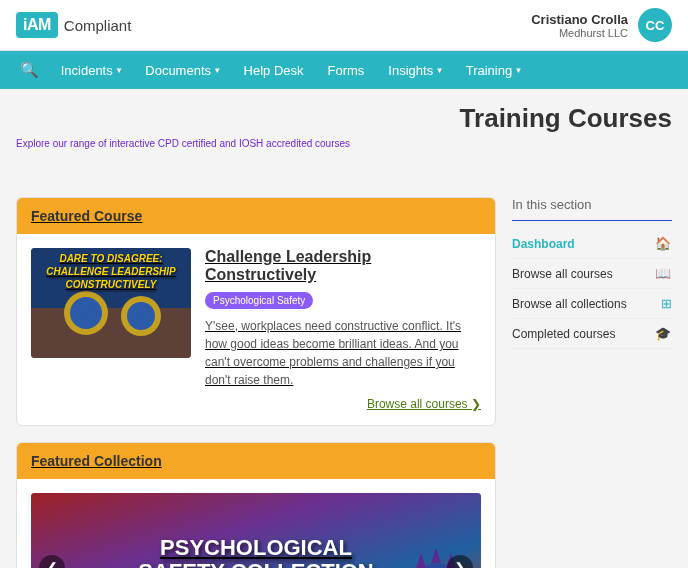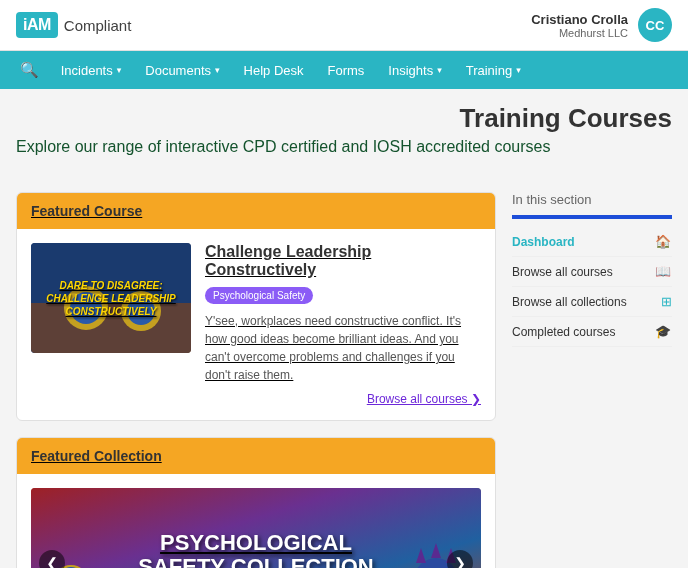--- a/index.html
+++ b/index.html
@@ -102,23 +102,23 @@
       flex: 1;
     }
     .page-title {
       font-size: 26px;
       font-weight: bold;
       color: #333;
       margin-bottom: 4px;
       text-align: right;
     }
     .page-subtitle {
-      font-size: 16px;
-      color: #14532d;
-      margin-bottom: 20px;
+      font-size: 10px;
+      color: #6d28d9;
+      margin-bottom: 32px;
     }
 
     
     .section-card {
       background: white;
       border-radius: 6px;
       overflow: hidden;
       margin-bottom: 16px;
       border: 1px solid #e0e0e0;
       text-decoration: underline;
@@ -142,21 +142,21 @@
     }
     .course-image {
       width: 160px;
       height: 110px;
       flex-shrink: 0;
       border-radius: 4px;
       overflow: hidden;
       background: linear-gradient(135deg, #1a3a6e 0%, #2a5aa8 40%, #c47a2b 100%);
       position: relative;
       display: flex;
-      align-items: center;
+      align-items: flex-start;
       justify-content: center;
     }
     .course-image-text {
       color: #ffd700;
       font-size: 10px;
       font-weight: bold;
       text-align: center;
       text-transform: uppercase;
       line-height: 1.3;
       text-shadow: 1px 1px 2px rgba(0,0,0,0.8);
@@ -181,21 +181,21 @@
     }
     .course-desc {
       font-size: 12px;
       color: #555;
       line-height: 1.5;
     }
     .browse-link {
       text-align: right;
       padding: 8px 0 0;
       font-size: 12px;
-      color: #6d28d9;
+      color: #4d7c0f;
       cursor: pointer;
     }
     .browse-link span { text-decoration: underline; }
 
     
     .collections-image {
       width: 100%;
       height: 150px;
       background: linear-gradient(135deg, #c0392b 0%, #8e44ad 30%, #2980b9 60%, #d35400 100%);
       border-radius: 4px;
@@ -242,21 +242,21 @@
     .sidebar {
       width: 160px;
       flex-shrink: 0;
     }
     .sidebar-section-title {
       font-size: 13px;
       color: #666;
       font-weight: normal;
       margin-bottom: 8px;
       padding-bottom: 8px;
-      border-bottom: 4px solid #1d4ed8;
+      border-bottom: 1px solid #1d4ed8;
     }
     .sidebar-item {
       display: flex;
       align-items: center;
       justify-content: space-between;
       padding: 7px 0;
       font-size: 12px;
       color: #333;
       cursor: pointer;
       border-bottom: 1px solid #eee;

